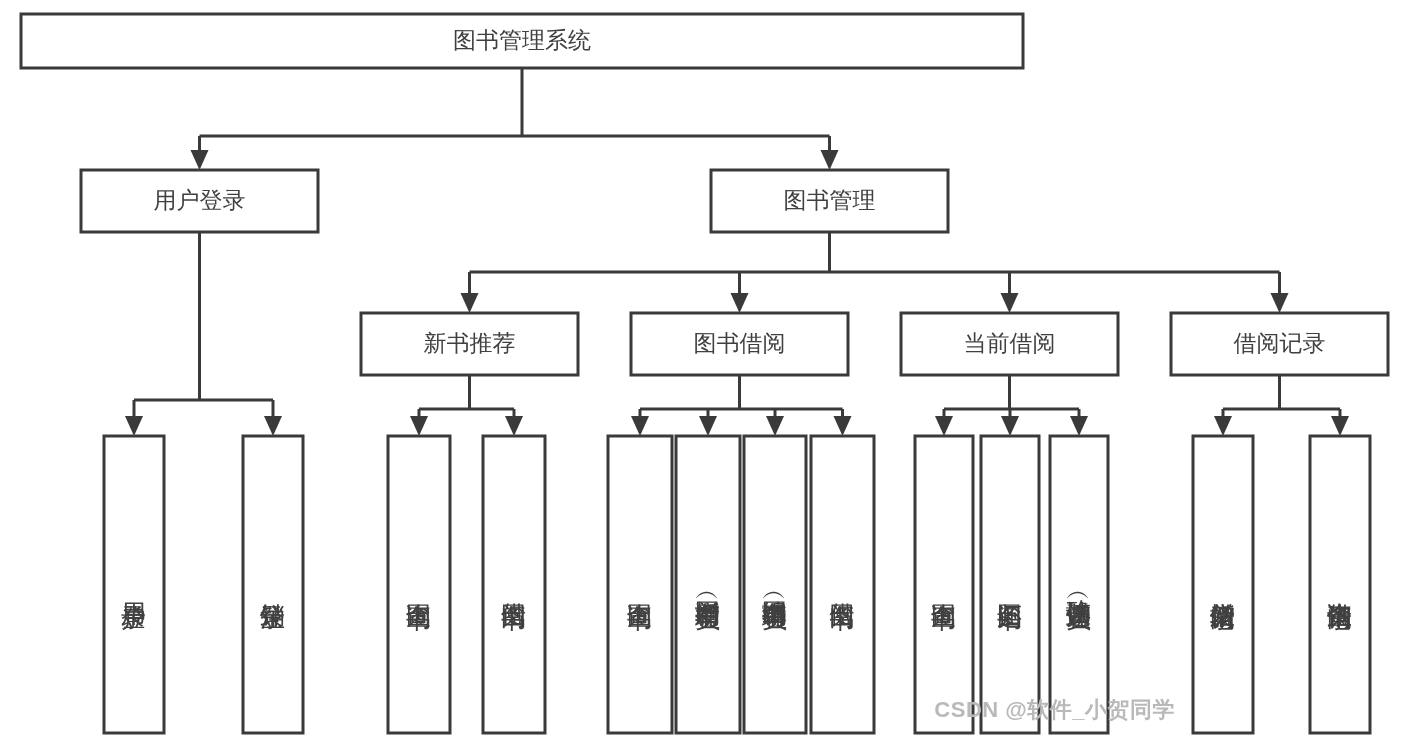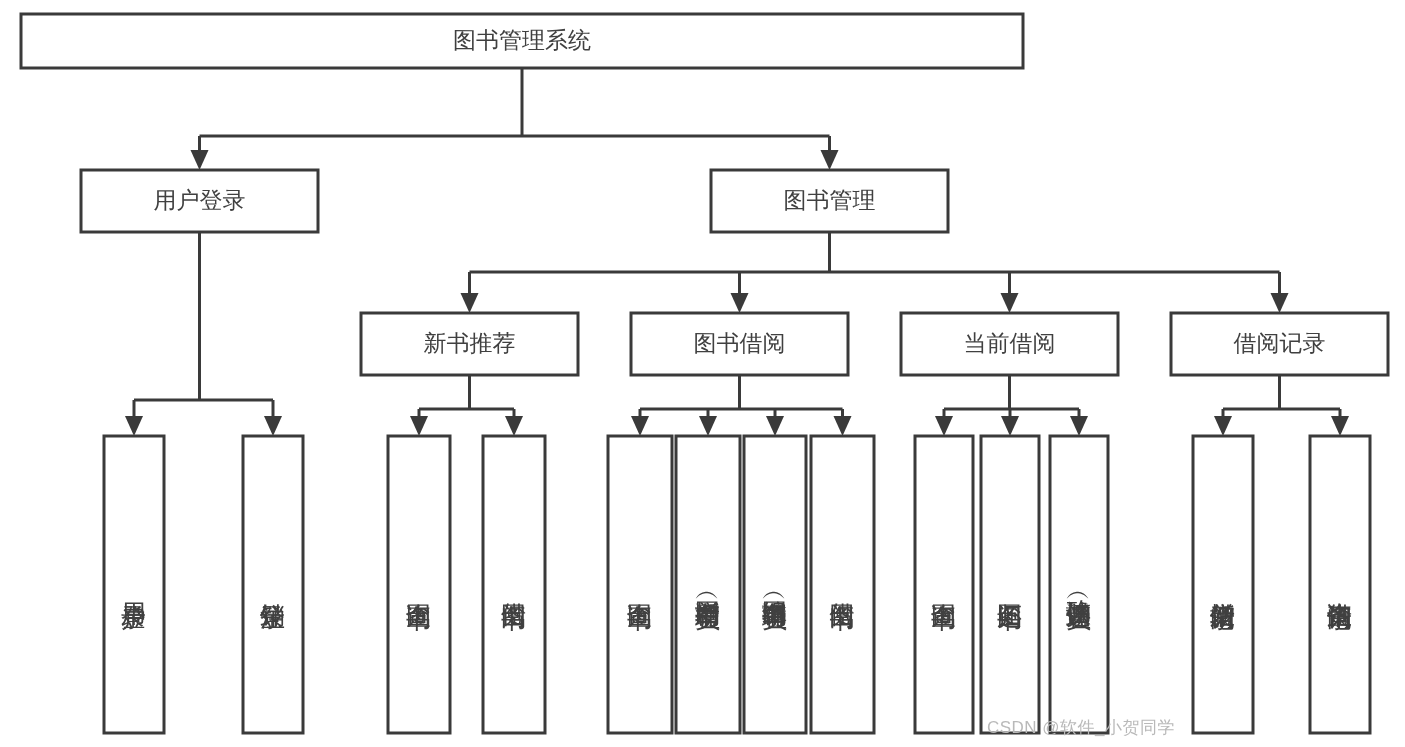--- a/index.html
+++ b/index.html
@@ -61,26 +61,27 @@
     font-size: 25px;
     line-height: 1.04;
     color: #404040;
     letter-spacing: 1px;
     white-space: nowrap;
     text-align: center;
   }
   .watermark {
     position: absolute;
     right: 8px;
-    bottom: 8px;
-    font-family: "Liberation Sans", "DejaVu Sans", sans-serif;
-    font-size: 17px;
+    bottom: 22px;
+    font-family: "Liberation Sans", "DejaVu Sans", sans-serif;
+    font-size: 22px;
     color: #b9b9b9;
     letter-spacing: 0.5px;
     white-space: nowrap;
+    font-weight: bold;
   }
 </style>
 </head>
 <body>
 
 <div id="diagram-root">
 
   <svg class="flow" viewBox="0 0 1405 747">
     <g id="edges-layer">
         <g>

